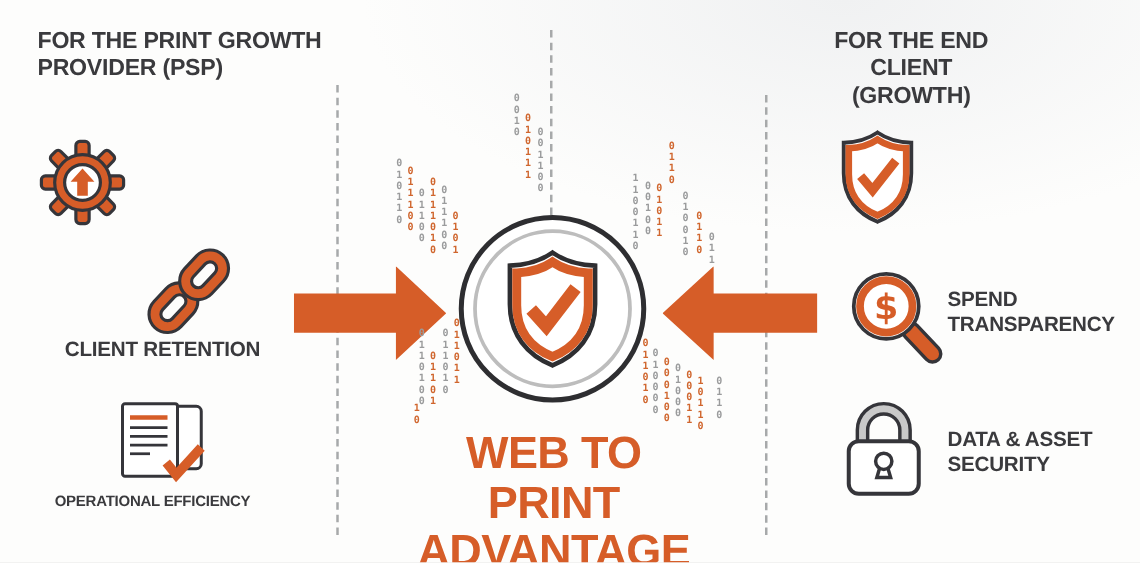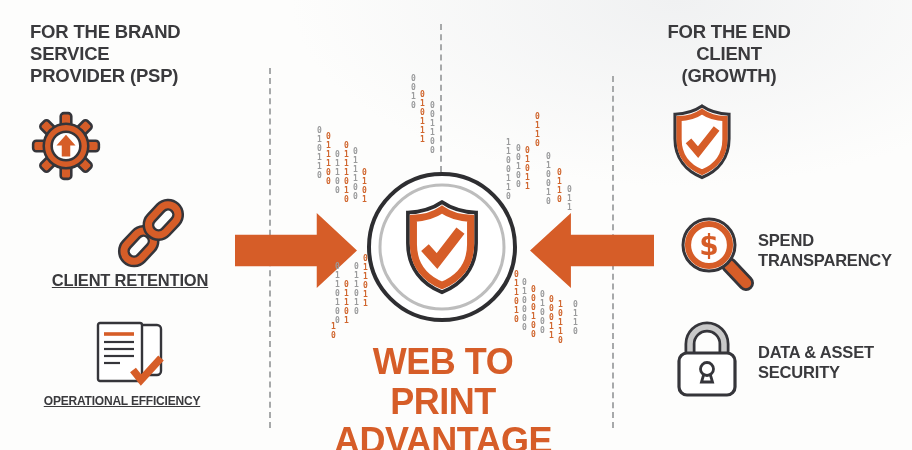--- a/index.html
+++ b/index.html
@@ -9,21 +9,21 @@
     font-family:"Liberation Sans",sans-serif;
   }
   .hdr{
     position:absolute;margin:0;font-weight:800;color:#3a3a3d;font-size:18.5px;
     line-height:1.2;white-space:pre-line;letter-spacing:-0.2px;
   }
   .label{
     position:absolute;font-weight:800;color:#3a3a3d;font-size:16.5px;
     line-height:1.22;white-space:pre-line;letter-spacing:-0.2px;
   }
-  .centered{text-align:center;text-decoration:underline;}
+  .centered{text-align:center;}
   .dash{position:absolute;width:0;border-left:2px dashed #a7a9aa;}
   #dash-left{left:269px;top:68px;height:360px;}
   #dash-center{left:440px;top:24px;height:148px;}
   #dash-right{left:612px;top:76px;height:352px;}
   .arrow{position:absolute;background:#d65d28;}
   .arrow-left{left:235px;top:213px;width:122px;height:75px;
     clip-path:polygon(0 29%,67% 29%,67% 0,100% 50%,67% 100%,67% 71%,0 71%);}
   .arrow-right{left:530px;top:213px;width:124px;height:75px;
     clip-path:polygon(100% 29%,33% 29%,33% 0,0 50%,33% 100%,33% 71%,100% 71%);}
   .center-title{
@@ -56,21 +56,21 @@
 </style>
 </head>
 <body>
 
 <div class="canvas">
 
   <div class="dash" id="dash-left"></div>
   <div class="dash" id="dash-center"></div>
   <div class="dash" id="dash-right"></div>
 
-  <h2 class="hdr" id="hdr-left">FOR THE BRAND SERVICE
+  <h2 class="hdr" id="hdr-left">FOR THE PRINT GROWTH
 PROVIDER (PSP)</h2>
 
   <svg class="icon" id="icon-gear" width="70" height="70" viewBox="0 0 66 66">
     <g fill="#d65d28" stroke="#35353a" stroke-width="2.4">
       <rect x="28" y="2" width="10" height="13" rx="3"></rect>
       <rect x="28" y="2" width="10" height="13" rx="3" transform="rotate(45 33 33)"></rect>
       <rect x="28" y="2" width="10" height="13" rx="3" transform="rotate(90 33 33)"></rect>
       <rect x="28" y="2" width="10" height="13" rx="3" transform="rotate(135 33 33)"></rect>
       <rect x="28" y="2" width="10" height="13" rx="3" transform="rotate(180 33 33)"></rect>
       <rect x="28" y="2" width="10" height="13" rx="3" transform="rotate(225 33 33)"></rect>

